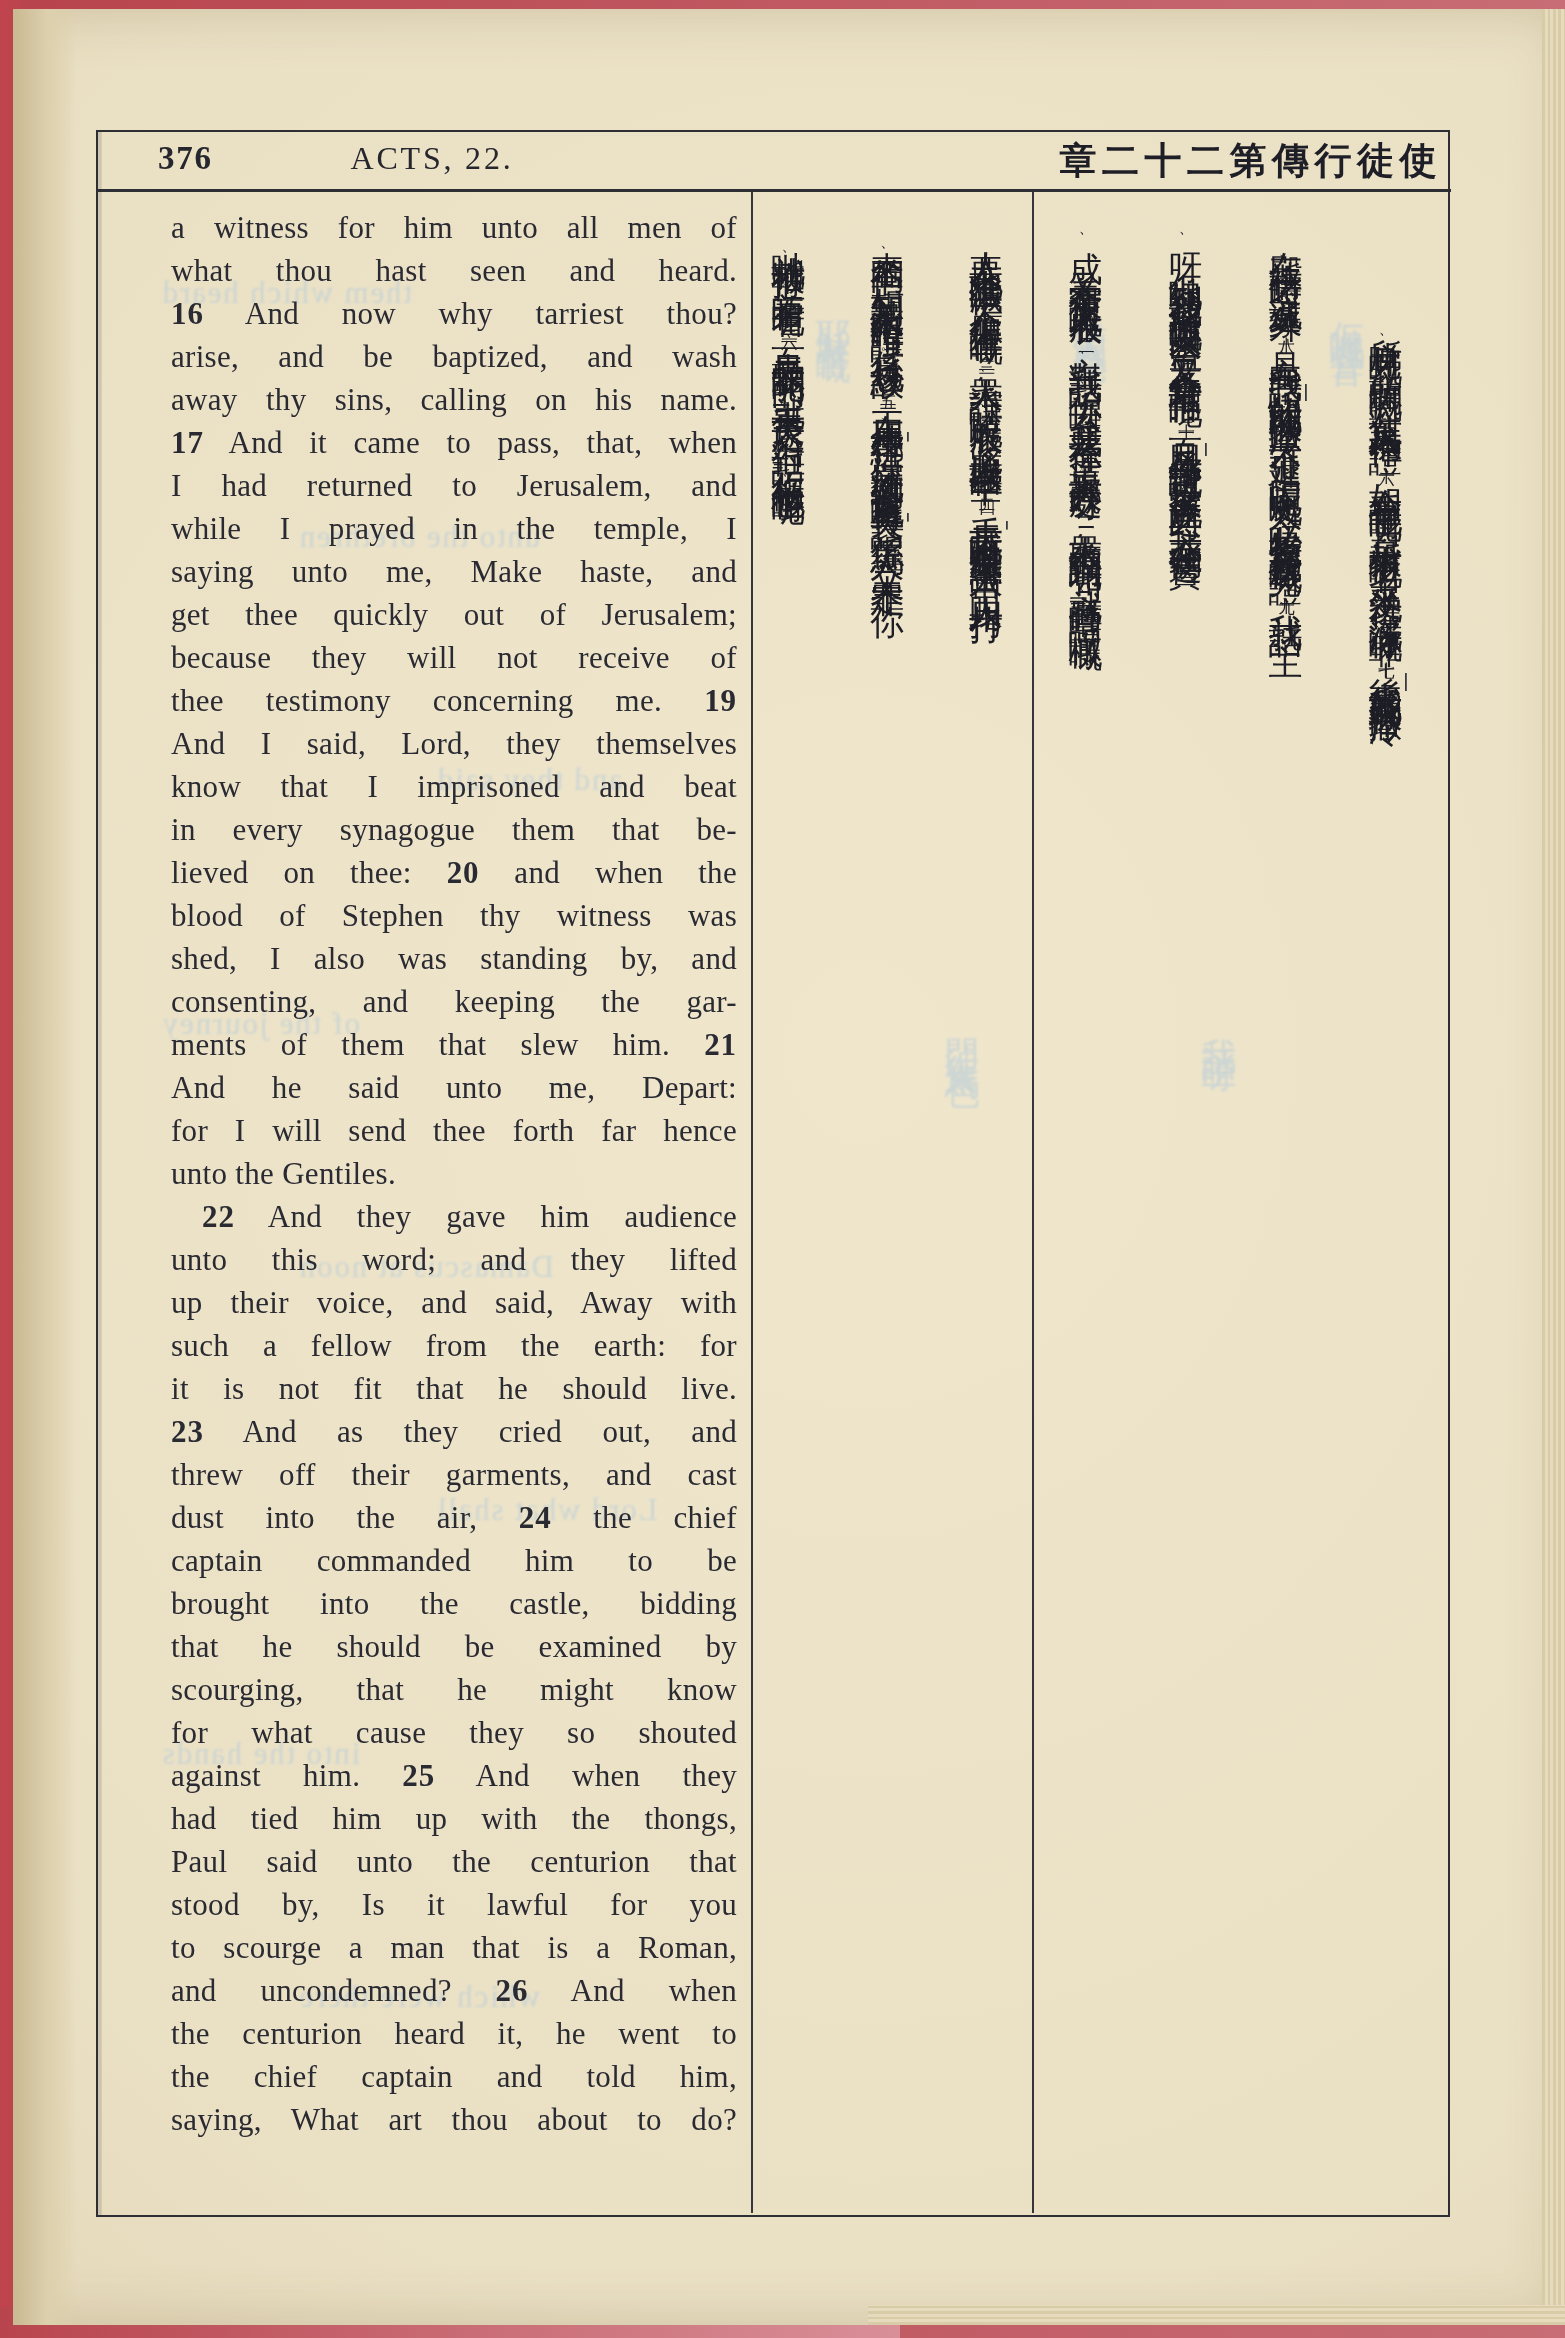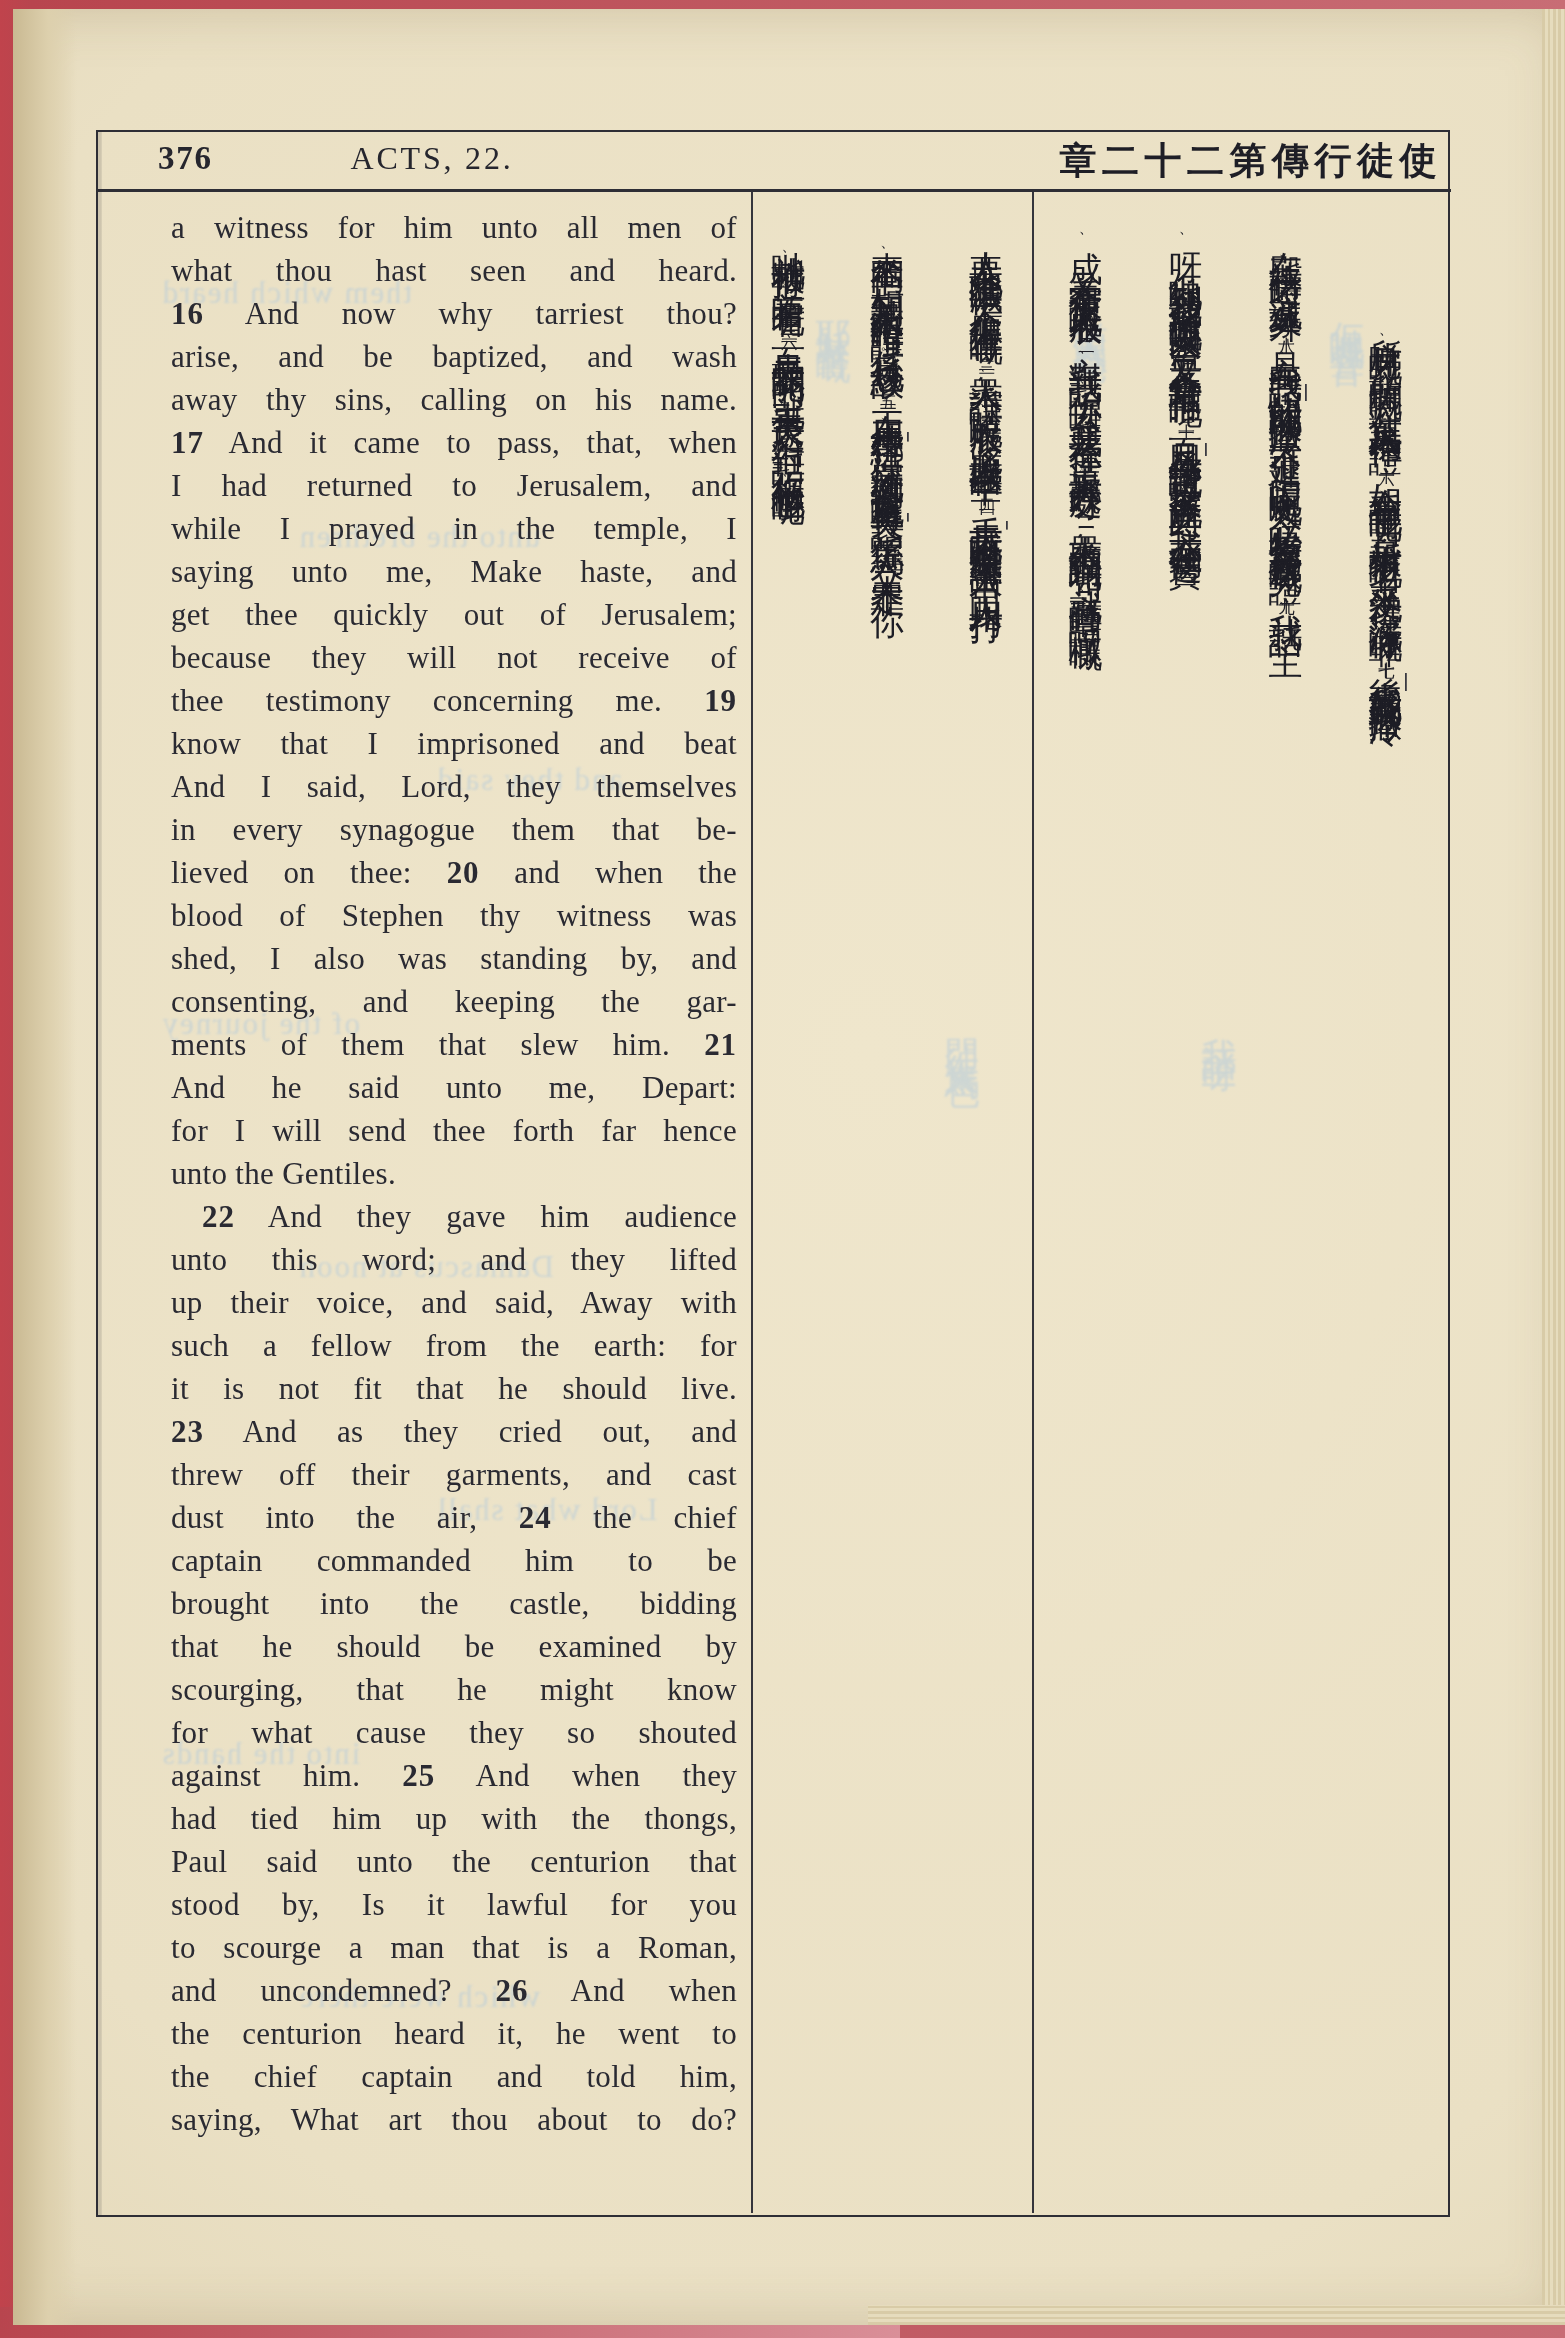--- a/index.html
+++ b/index.html
@@ -110,22 +110,22 @@
       <div class="eline"><b>16</b> And now why tarriest thou?</div>
       <div class="eline">arise, and be baptized, and wash</div>
       <div class="eline">away thy sins, calling on his name.</div>
       <div class="eline"><b>17</b> And it came to pass, that, when</div>
       <div class="eline">I had returned to Jerusalem, and</div>
       <div class="eline">while I prayed in the temple, I</div>
       <div class="eline">saying unto me, Make haste, and</div>
       <div class="eline">get thee quickly out of Jerusalem;</div>
       <div class="eline">because they will not receive of</div>
       <div class="eline">thee testimony concerning me. <b>19</b></div>
+      <div class="eline">And I said, Lord, they themselves</div>
       <div class="eline">know that I imprisoned and beat</div>
-      <div class="eline">And I said, Lord, they themselves</div>
       <div class="eline">in every synagogue them that be-</div>
       <div class="eline">lieved on thee: <b>20</b> and when the</div>
       <div class="eline">blood of Stephen thy witness was</div>
       <div class="eline">shed, I also was standing by, and</div>
       <div class="eline">consenting, and keeping the gar-</div>
       <div class="eline">ments of them that slew him. <b>21</b></div>
       <div class="eline">And he said unto me, Depart:</div>
       <div class="eline">for I will send thee forth far hence</div>
       <div class="eline nj">unto the Gentiles.</div>
       <div class="eline ind"><b>22</b> And they gave him audience</div>

